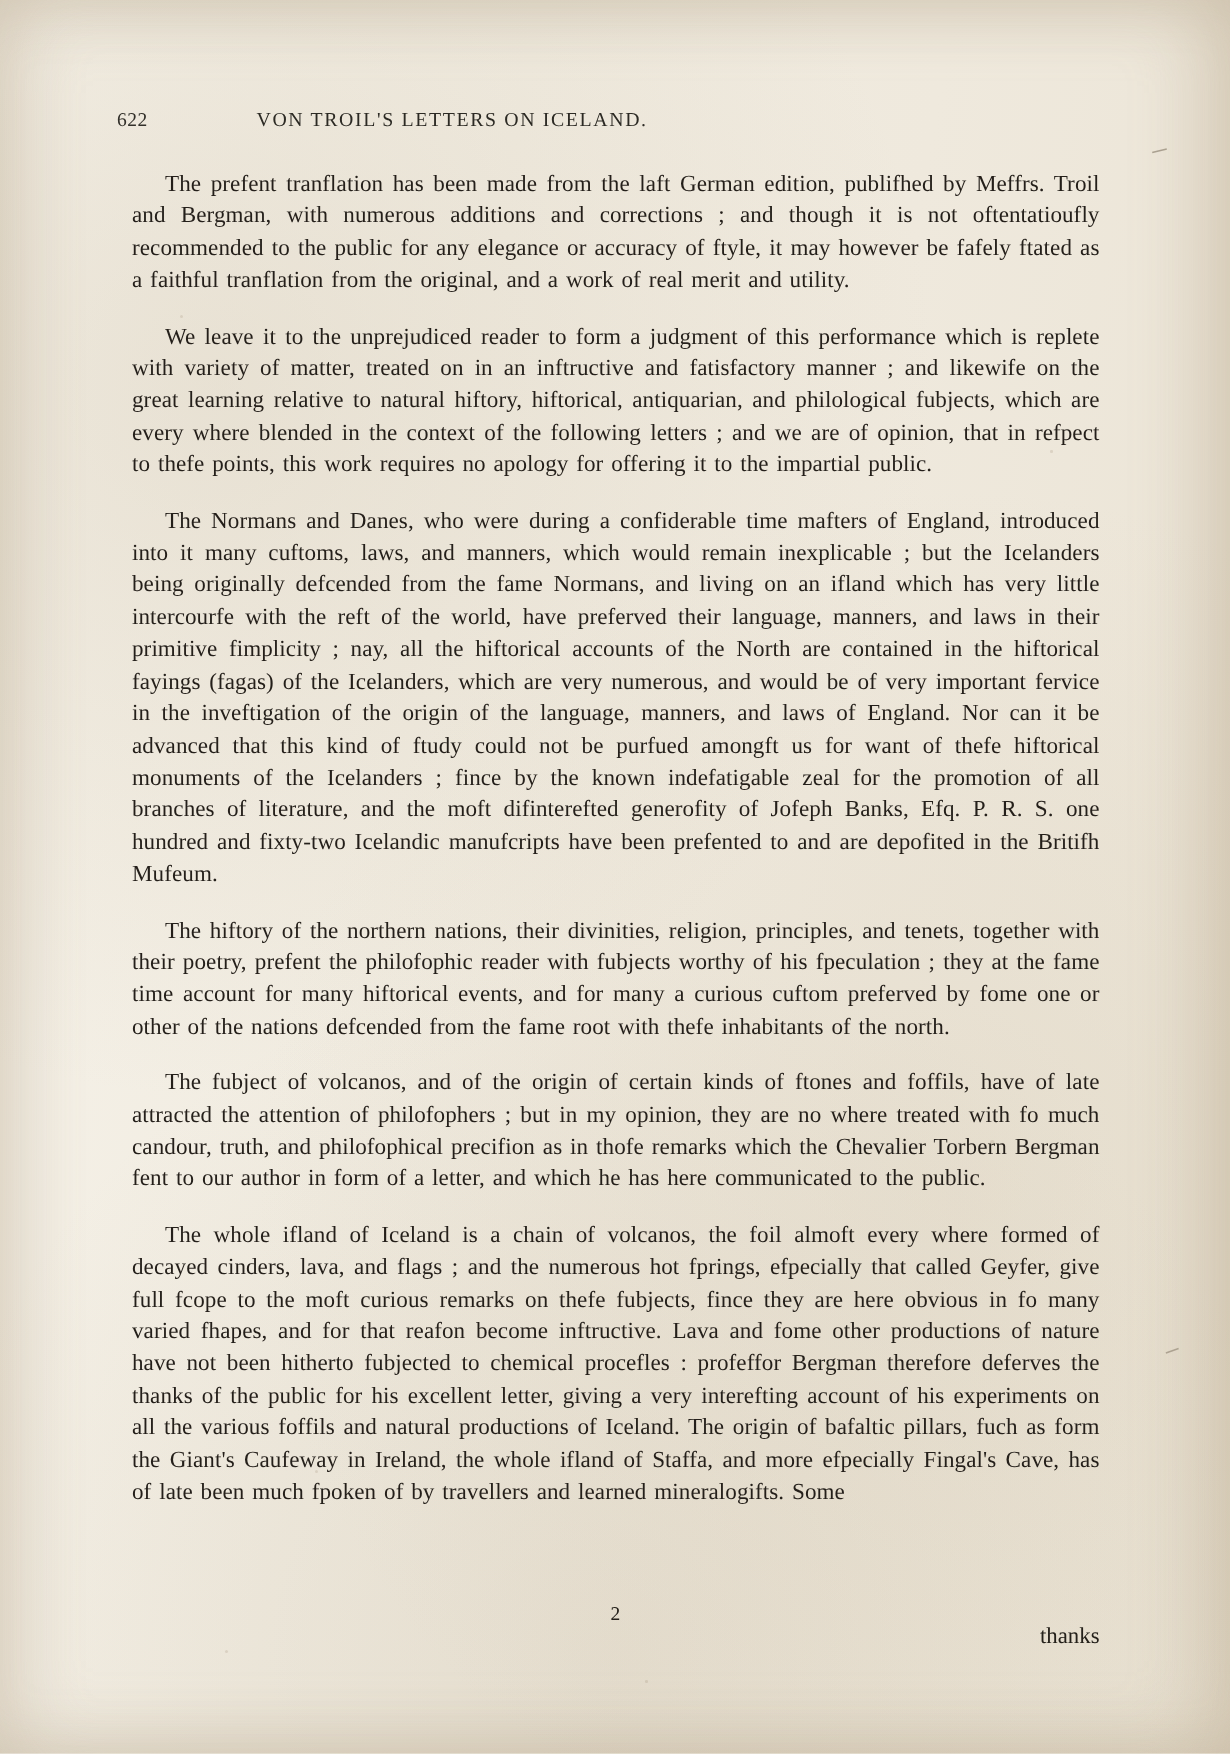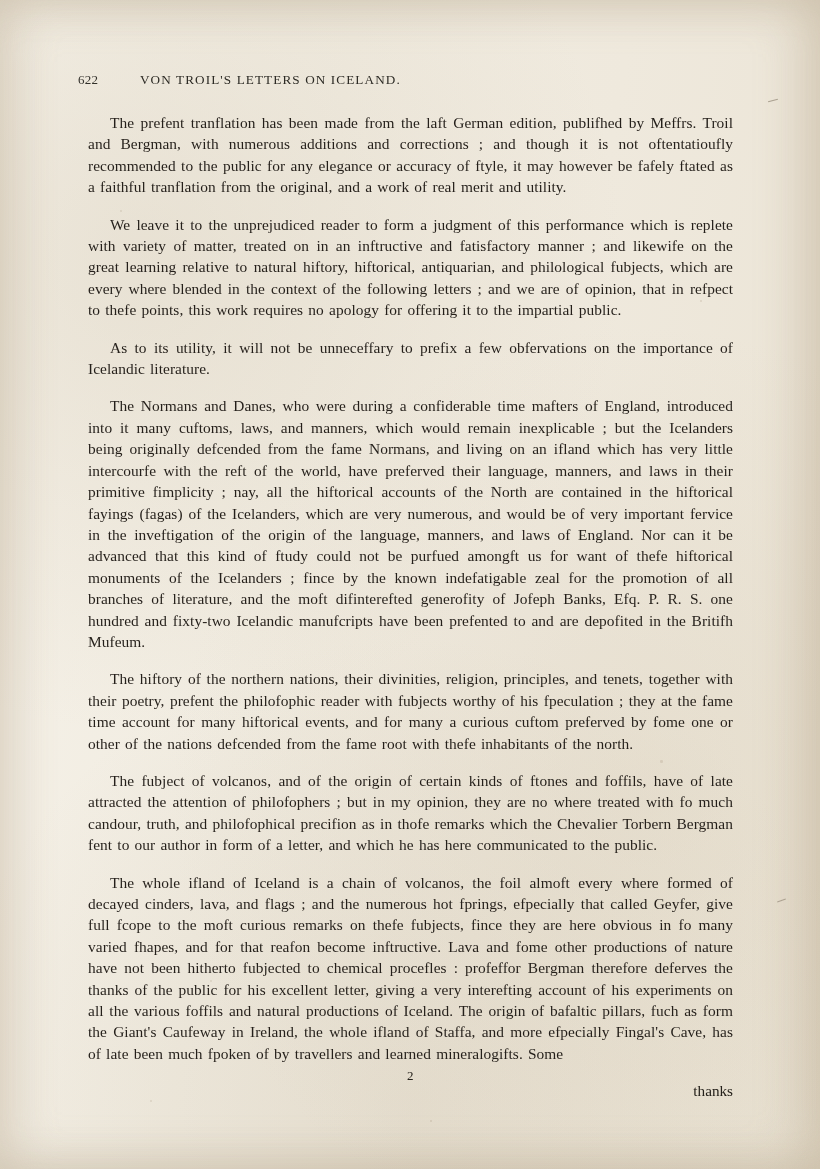--- a/index.html
+++ b/index.html
@@ -40,20 +40,21 @@
   }
   .running-head {
     display: flex;
     align-items: baseline;
     font-size: 13.5px;
     letter-spacing: 0.9px;
     color: #2d2a24;
     margin-bottom: 24px;
     position: relative;
     left: -10px;
+    gap: 31px;
   }
   .folio {
     font-size: 13px;
     color: #32302a;
     width: 62px;
     letter-spacing: 0.3px;
   }
   .head-title {
     flex: 1;
     text-align: left;
@@ -142,21 +143,20 @@
 
   <div class="content">
 
     <div class="running-head">
       <span class="folio">622</span>
       <span class="head-title">VON TROIL's LETTERS ON ICELAND.</span>
     </div>
 
     <p class="para">The prefent tranflation has been made from the laft German edition, publifhed by Meffrs. Troil and Bergman, with numerous additions and corrections ; and though it is not oftentatioufly recommended to the public for any elegance or accuracy of ftyle, it may however be fafely ftated as a faithful tranflation from the original, and a work of real merit and utility.</p>
     <p class="para">We leave it to the unprejudiced reader to form a judgment of this performance which is replete with variety of matter, treated on in an inftructive and fatisfactory manner ; and likewife on the great learning relative to natural hiftory, hiftorical, antiquarian, and philological fubjects, which are every where blended in the context of the following letters ; and we are of opinion, that in refpect to thefe points, this work requires no apology for offering it to the impartial public.</p>
-    <p class="para">As to its utility, it will not be unneceffary to prefix a few obfervations on the importance of Icelandic literature.</p>
     <p class="para">The Normans and Danes, who were during a confiderable time mafters of England, introduced into it many cuftoms, laws, and manners, which would remain inexplicable ; but the Icelanders being originally defcended from the fame Normans, and living on an ifland which has very little intercourfe with the reft of the world, have preferved their language, manners, and laws in their primitive fimplicity ; nay, all the hiftorical accounts of the North are contained in the hiftorical fayings (fagas) of the Icelanders, which are very numerous, and would be of very important fervice in the inveftigation of the origin of the language, manners, and laws of England. Nor can it be advanced that this kind of ftudy could not be purfued amongft us for want of thefe hiftorical monuments of the Icelanders ; fince by the known indefatigable zeal for the promotion of all branches of literature, and the moft difinterefted generofity of Jofeph Banks, Efq. P. R. S. one hundred and fixty-two Icelandic manufcripts have been prefented to and are depofited in the Britifh Mufeum.</p>
     <p class="para">The hiftory of the northern nations, their divinities, religion, principles, and tenets, together with their poetry, prefent the philofophic reader with fubjects worthy of his fpeculation ; they at the fame time account for many hiftorical events, and for many a curious cuftom preferved by fome one or other of the nations defcended from the fame root with thefe inhabitants of the north.</p>
     <p class="para">The fubject of volcanos, and of the origin of certain kinds of ftones and foffils, have of late attracted the attention of philofophers ; but in my opinion, they are no where treated with fo much candour, truth, and philofophical precifion as in thofe remarks which the Chevalier Torbern Bergman fent to our author in form of a letter, and which he has here communicated to the public.</p>
     <p class="para">The whole ifland of Iceland is a chain of volcanos, the foil almoft every where formed of decayed cinders, lava, and flags ; and the numerous hot fprings, efpecially that called Geyfer, give full fcope to the moft curious remarks on thefe fubjects, fince they are here obvious in fo many varied fhapes, and for that reafon become inftructive. Lava and fome other productions of nature have not been hitherto fubjected to chemical procefles : profeffor Bergman therefore deferves the thanks of the public for his excellent letter, giving a very interefting account of his experiments on all the various foffils and natural productions of Iceland. The origin of bafaltic pillars, fuch as form the Giant's Caufeway in Ireland, the whole ifland of Staffa, and more efpecially Fingal's Cave, has of late been much fpoken of by travellers and learned mineralogifts. Some</p>
 
   </div>
 
   <div class="footer">
     <div class="sig">2</div>
     <div class="catchword">thanks</div>

